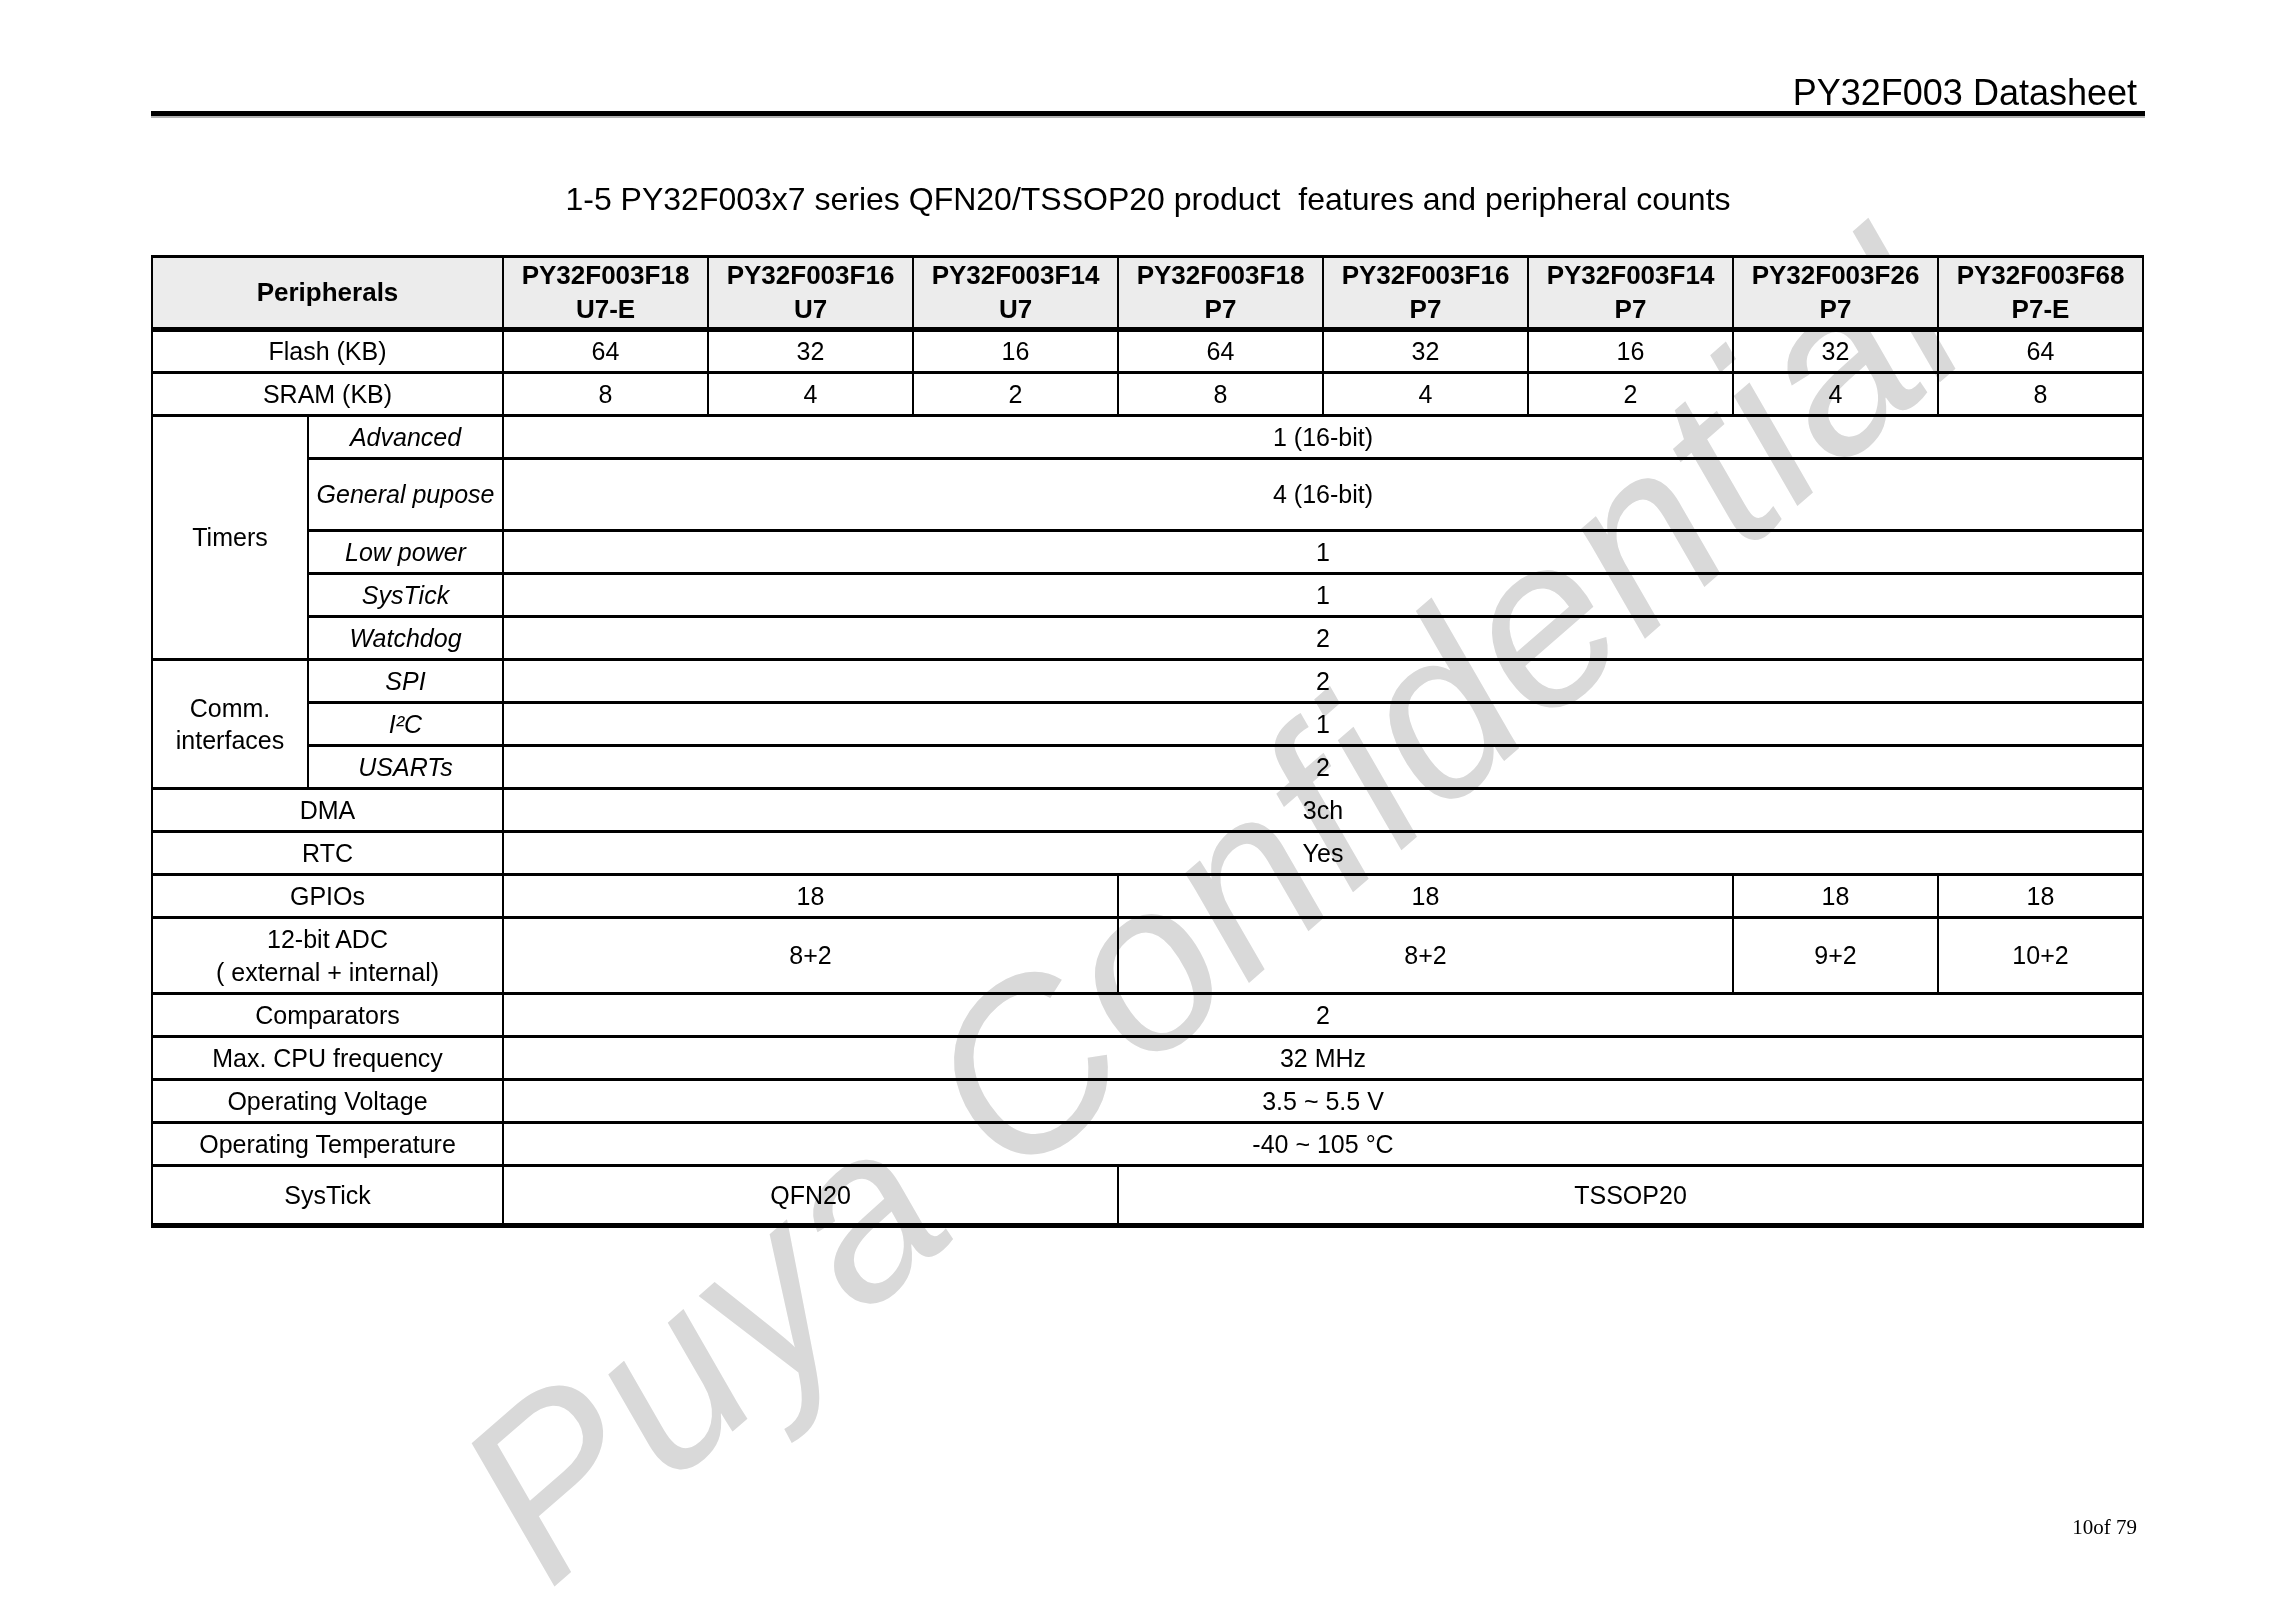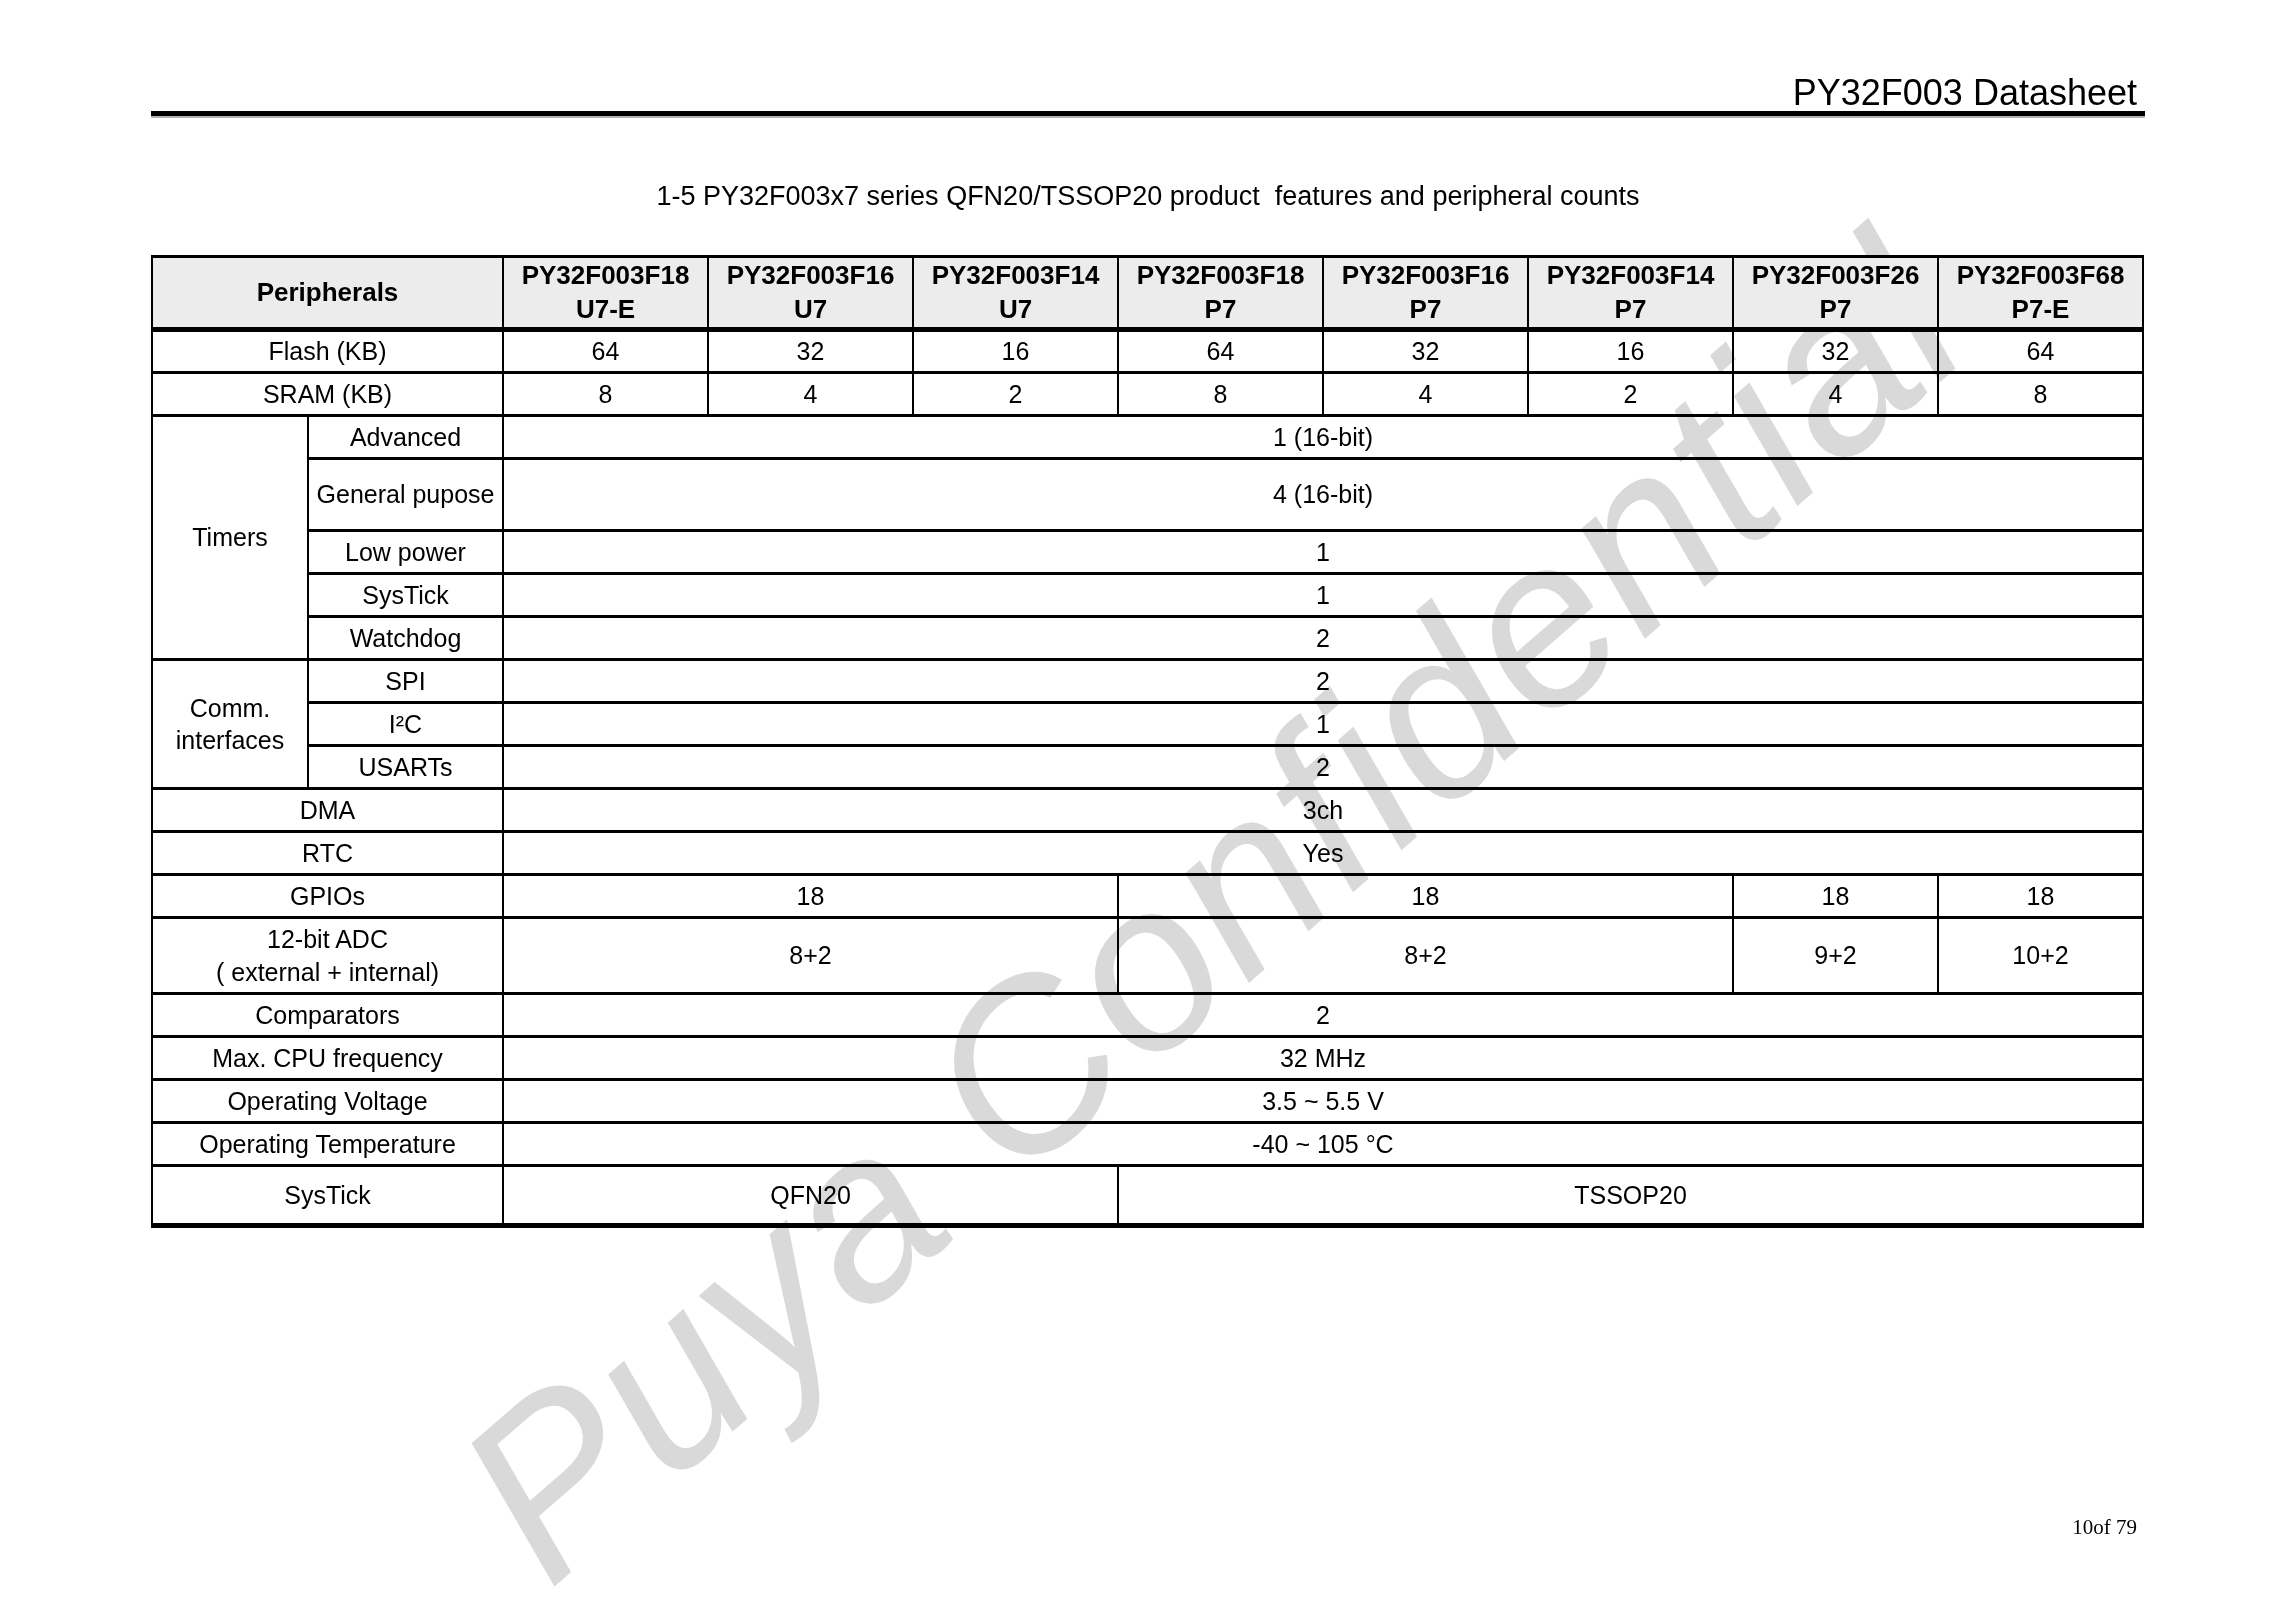--- a/index.html
+++ b/index.html
@@ -30,21 +30,21 @@
   .hdr{
     position:absolute; top:73px; right:158px;
     font-size:36px; line-height:1.1; font-weight:400;
   }
   .rule{
     position:absolute; left:151px; top:111px; width:1994px; height:4.6px;
     background:#000; border-bottom:2px solid #b3b3b3;
   }
   .title{
     position:absolute; left:151px; top:181px; width:1994px;
-    text-align:center; font-size:27px; white-space:pre;
+    text-align:center; font-size:32px; white-space:pre;
   }
   table.features{
     position:absolute; left:151px; top:255px;
     border-collapse:collapse; table-layout:fixed;
     width:1658px;
     border-left:2px solid #000; border-right:2px solid #000;
     border-top:3.9px solid #000; border-bottom:5.9px solid #000;
   }
   table.features td, table.features th{
     border-left:2px solid #000;
@@ -53,21 +53,21 @@
     border-bottom:3.9px solid #000;
     text-align:center; vertical-align:middle;
     font-size:25px; line-height:1.3; padding:0;
     overflow:hidden;
   }
   table.features thead th{
     background:#ececec; font-weight:bold; font-size:26px;
     border-bottom:5.9px solid #000;
   }
   .h112{height:73px}.h66{height:43px}.h110{height:72px}.h116{height:76px}.h92{height:60px}
-  td.sublabel{padding:0 23px;}
+  td.sublabel{padding:0 23px;font-style:italic;}
   td.grouplabel{padding:0 5.2px;}
   .pagenum{
     position:absolute; top:1515px; right:158px;
     font-family:"Liberation Serif", serif;
     font-size:21px;
   }
 </style>
 </head>
 <body>
 

